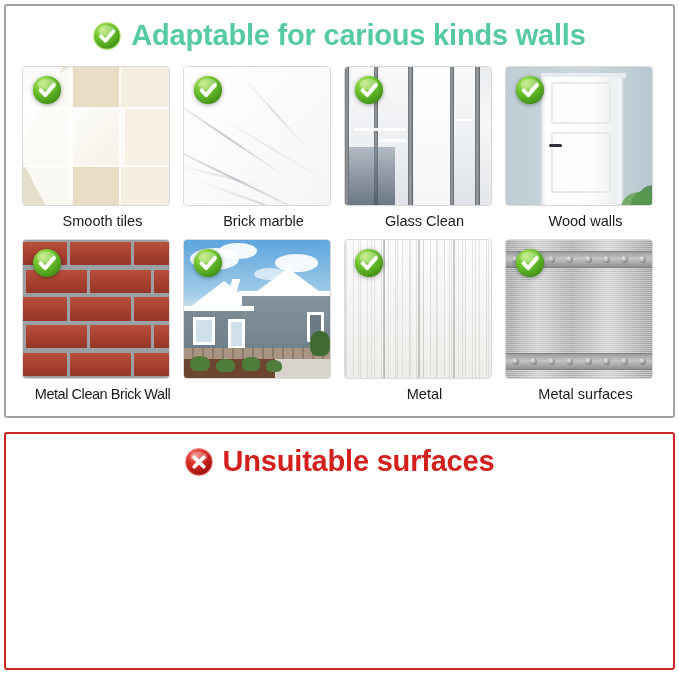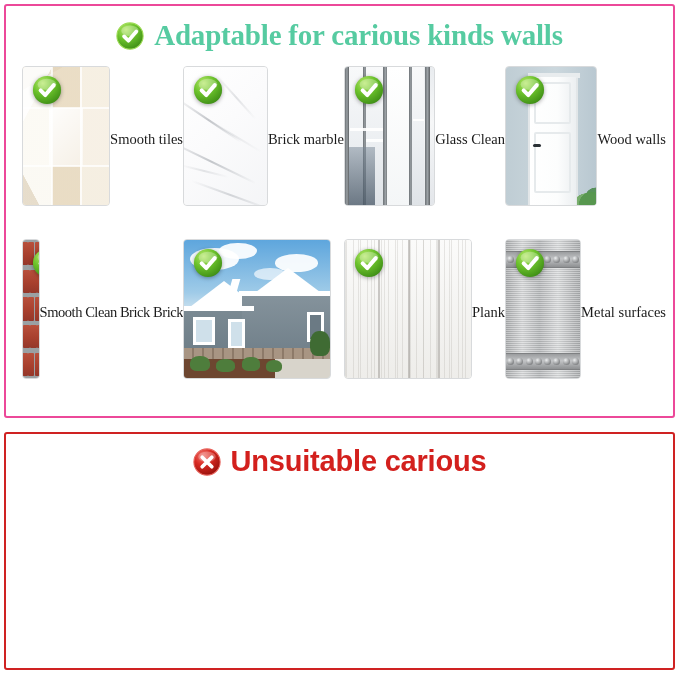--- a/index.html
+++ b/index.html
@@ -16,22 +16,21 @@
   .page { position: relative; width: 679px; height: 674px; background: #fff; }
 
   
   .panel {
     position: absolute;
     background: #ffffff;
     border-radius: 3px;
   }
   .panel-suitable {
     left: 4px; top: 4px; width: 671px; height: 414px;
-    border: 2px solid #ec4899;
-    font-family: Liberation Serif, serif;
+    border: 2px solid #a3a3a3;
   }
   .panel-unsuitable {
     left: 4px; top: 432px; width: 671px; height: 238px;
     border: 2px solid #cf2222;
   }
 
   
   .heading {
     display: flex;
     align-items: center;
@@ -66,21 +65,21 @@
   
   .grid {
     position: absolute;
     display: flex;
   }
   .grid-row-1 { left: 16px; top: 60px; width: 645px; }
   .grid-row-2 { left: 16px; top: 233px; width: 645px; }
 
   .cell {
     display: flex;
-    align-items: center;
+    flex-direction: column;
   }
   .grid-row-1 .cell, .grid-row-2 .cell { width: 161px; }
 
   .thumb {
     position: relative;
     width: 148px; height: 140px;
     border: 1px solid #d8dadc;
     border-radius: 4px;
     overflow: hidden;
     background: #f2f2f2;
@@ -448,21 +447,21 @@
           <span class="badge-wrap">
             <span class="badge badge-sm">
               <svg viewBox="0 0 32 32">
                 <circle cx="16" cy="16" r="15" fill="url(#gchk)"></circle>
                 <ellipse cx="16" cy="10" rx="10" ry="6" fill="rgba(255,255,255,0.28)"></ellipse>
                 <path d="M9.2 16.4 L14.2 21.4 L23.2 10.8" fill="none" stroke="#fff" stroke-width="4.2" stroke-linecap="round" stroke-linejoin="round"></path>
               </svg>
             </span>
           </span>
         </div>
-        <div class="caption caption-tight">Smooth Clean Brick Brick</div>
+        <div class="caption caption-tight">Metal Clean Brick Wall</div>
       </div>
 
       <div class="cell">
         <div class="thumb">
           <div class="art art-house">
             <span class="cloud" style="left:4%;  top:6%;  width:34%; height:16%;"></span>
             <span class="cloud" style="left:24%; top:2%;  width:26%; height:12%;"></span>
             <span class="cloud" style="left:62%; top:10%; width:30%; height:13%;"></span>
             <span class="cloud" style="left:48%; top:20%; width:22%; height:9%; opacity:.7;"></span>
 
@@ -512,21 +511,21 @@
           <span class="badge-wrap">
             <span class="badge badge-sm">
               <svg viewBox="0 0 32 32">
                 <circle cx="16" cy="16" r="15" fill="url(#gchk)"></circle>
                 <ellipse cx="16" cy="10" rx="10" ry="6" fill="rgba(255,255,255,0.28)"></ellipse>
                 <path d="M9.2 16.4 L14.2 21.4 L23.2 10.8" fill="none" stroke="#fff" stroke-width="4.2" stroke-linecap="round" stroke-linejoin="round"></path>
               </svg>
             </span>
           </span>
         </div>
-        <div class="caption">Plank</div>
+        <div class="caption">Metal</div>
       </div>
 
       <div class="cell">
         <div class="thumb">
           <div class="art art-metal">
             <span class="rivetbar top">
               <i class="rivet"></i>
                 <i class="rivet"></i>
                 <i class="rivet"></i>
                 <i class="rivet"></i>
@@ -573,18 +572,18 @@
               <stop offset="45%" stop-color="#d92a22"></stop>
               <stop offset="100%" stop-color="#97100c"></stop>
             </radialGradient>
           </defs>
           <circle cx="16" cy="16" r="15" fill="url(#rx)"></circle>
           <circle cx="16" cy="16" r="15" fill="none" stroke="#e8635c" stroke-width="1.2"></circle>
           <ellipse cx="16" cy="10" rx="10" ry="6" fill="rgba(255,255,255,0.25)"></ellipse>
           <path d="M10.5 10.5 L21.5 21.5 M21.5 10.5 L10.5 21.5" stroke="#ffffff" stroke-width="4.2" stroke-linecap="round"></path>
         </svg>
       </span>
-      <span class="heading-text">Unsuitable carious</span>
+      <span class="heading-text">Unsuitable surfaces</span>
     </div>
 
   </section>
 
 </div>
 
 </body></html>

